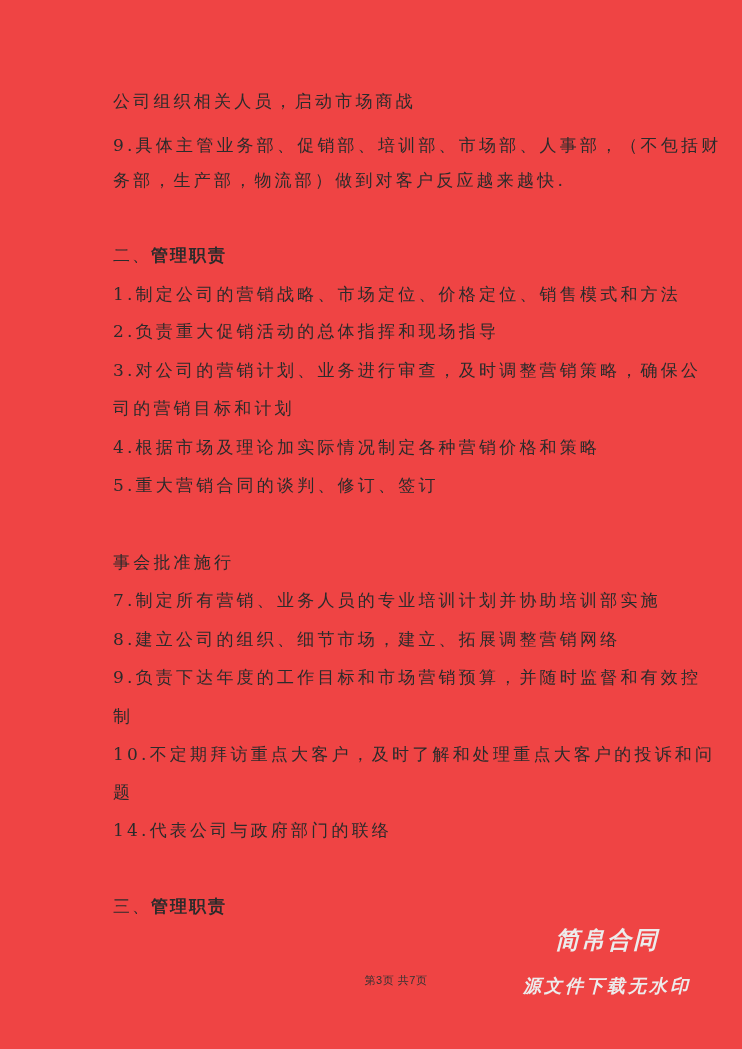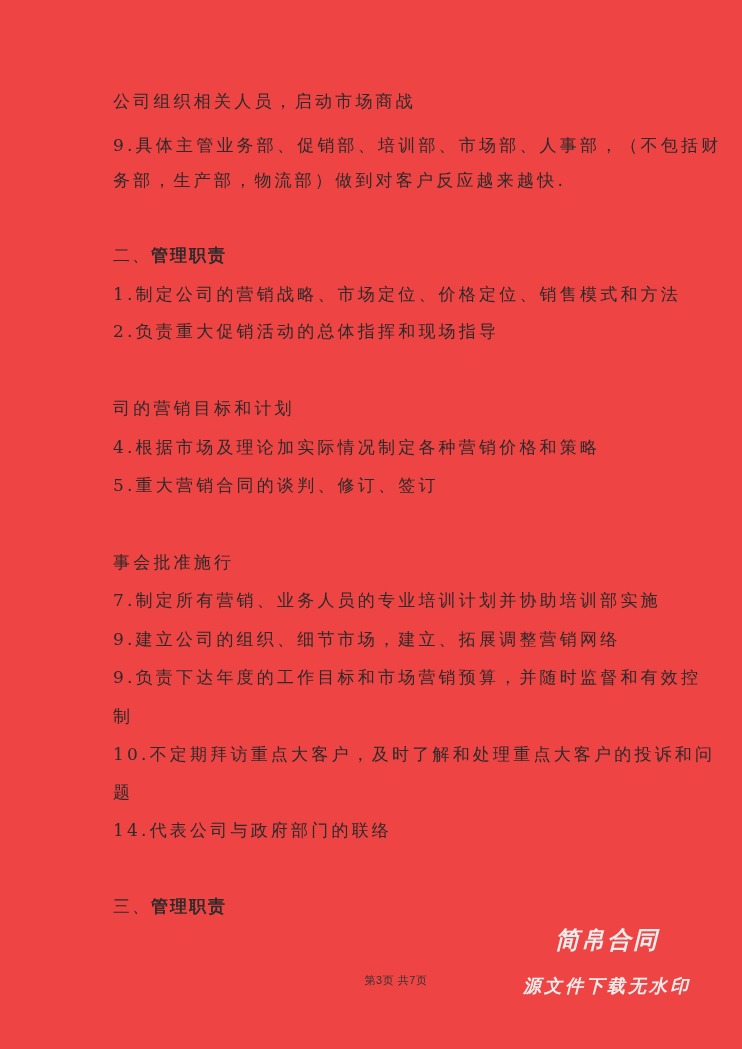--- a/index.html
+++ b/index.html
@@ -85,26 +85,27 @@
   <div class="line" style="top:90px">公司组织相关人员，启动市场商战</div>
   <div class="line" style="top:134px">9.具体主管业务部、促销部、培训部、市场部、人事部，（不包括财</div>
   <div class="line" style="top:169px">务部，生产部，物流部）做到对客户反应越来越快.</div>
 
   <div class="line heading" style="top:244px">
     <span>二、</span><span class="bold">管理职责</span>
   </div>
 
   <div class="line" style="top:283px">1.制定公司的营销战略、市场定位、价格定位、销售模式和方法</div>
   <div class="line" style="top:320px">2.负责重大促销活动的总体指挥和现场指导</div>
+  <div class="line" style="top:359px">3.对公司的营销计划、业务进行审查，及时调整营销策略，确保公</div>
   <div class="line" style="top:397px">司的营销目标和计划</div>
   <div class="line" style="top:436px">4.根据市场及理论加实际情况制定各种营销价格和策略</div>
   <div class="line" style="top:474px">5.重大营销合同的谈判、修订、签订</div>
   <div class="line" style="top:551px">事会批准施行</div>
   <div class="line" style="top:589px">7.制定所有营销、业务人员的专业培训计划并协助培训部实施</div>
-  <div class="line" style="top:628px">9.建立公司的组织、细节市场，建立、拓展调整营销网络</div>
+  <div class="line" style="top:628px">8.建立公司的组织、细节市场，建立、拓展调整营销网络</div>
   <div class="line" style="top:666px">9.负责下达年度的工作目标和市场营销预算，并随时监督和有效控</div>
   <div class="line" style="top:705px">制</div>
   <div class="line" style="top:743px">10.不定期拜访重点大客户，及时了解和处理重点大客户的投诉和问</div>
   <div class="line" style="top:781px">题</div>
   <div class="line" style="top:819px">14.代表公司与政府部门的联络</div>
 
   <div class="line heading" style="top:895px">
     <span>三、</span><span class="bold">管理职责</span>
   </div>
 

